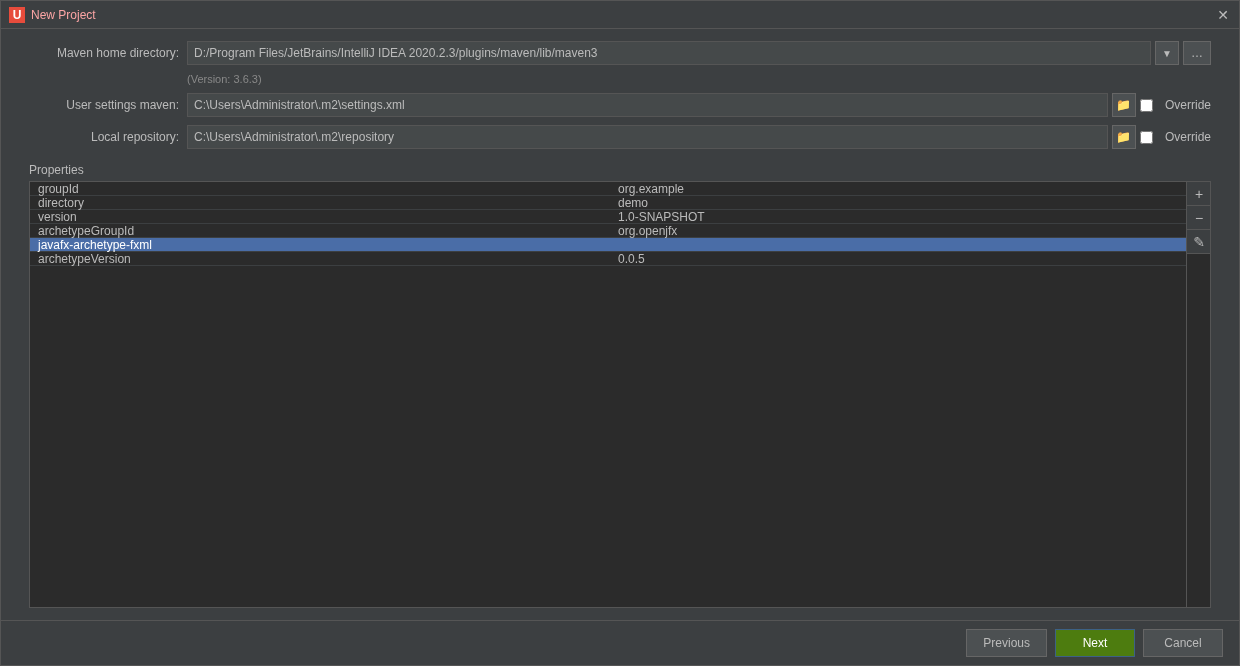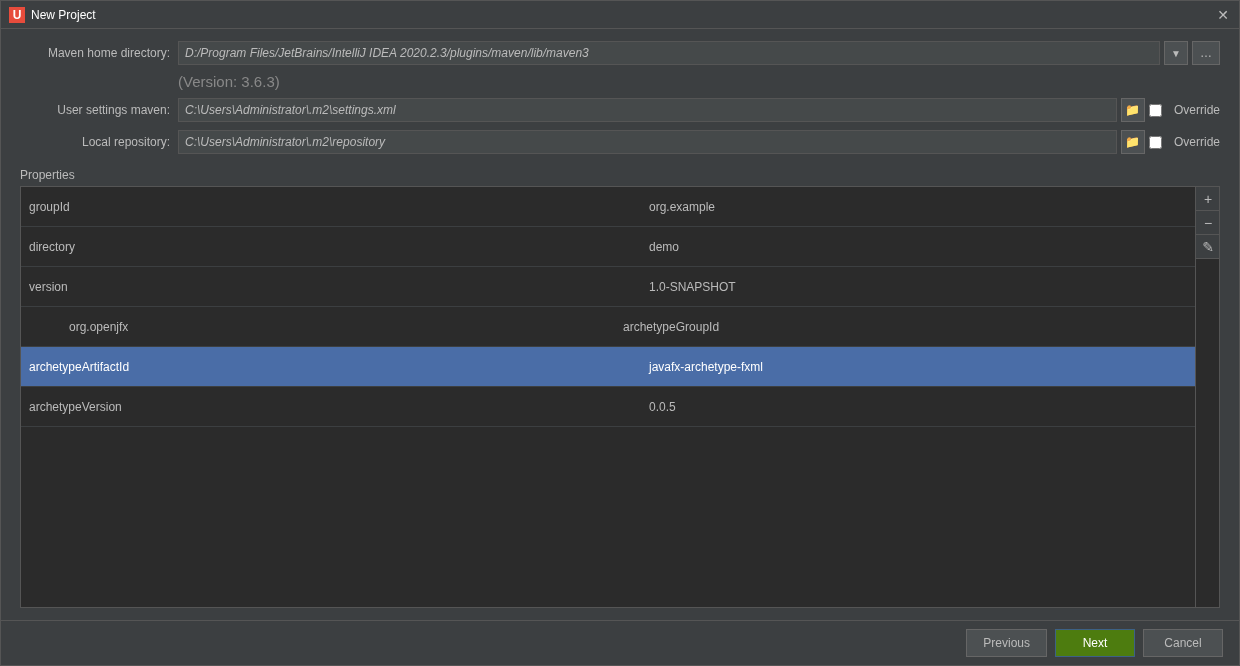--- a/index.html
+++ b/index.html
@@ -45,38 +45,38 @@
       display: flex;
       align-items: center;
       justify-content: center;
       font-size: 10px;
       font-weight: bold;
       color: white;
     }
 
     .title-bar-title {
       flex: 1;
-      color: #ffffff;
+      color: #fca5a5;
       font-size: 12px;
     }
 
     .title-bar-close {
       width: 16px;
       height: 16px;
       color: #bbbbbb;
       cursor: pointer;
       display: flex;
       align-items: center;
       justify-content: center;
       font-size: 14px;
     }
 
     .dialog-content {
       flex: 1;
-      padding: 12px 19px;
+      padding: 12px 28px;
       display: flex;
       flex-direction: column;
       gap: 8px;
       overflow: hidden;
     }
 
     .form-row {
       display: flex;
       align-items: center;
       gap: 8px;
@@ -99,21 +99,20 @@
 
     .form-input {
       flex: 1;
       height: 24px;
       background: #45494a;
       border: 1px solid #555;
       color: #bbbbbb;
       padding: 0 6px;
       font-size: 12px;
       outline: none;
-      font-style: italic;
     }
 
     .btn-small {
       height: 24px;
       width: 24px;
       background: #4c5052;
       border: 1px solid #666;
       color: #bbbbbb;
       cursor: pointer;
       display: flex;
@@ -122,21 +121,21 @@
       font-size: 11px;
       flex-shrink: 0;
     }
 
     .btn-dots {
       width: 28px;
     }
 
     .version-text {
       color: #888;
-      font-size: 15px;
+      font-size: 11px;
       padding-left: 158px;
     }
 
     .checkbox-label {
       display: flex;
       align-items: center;
       gap: 12px;
       color: #bbbbbb;
       flex-shrink: 0;
     }
@@ -169,21 +168,21 @@
     }
 
     .properties-table {
       flex: 1;
       overflow-y: auto;
     }
 
     .table-row {
       display: flex;
       border-bottom: 1px solid #3c3f41;
-      height: 40px;
+      height: 14px;
       align-items: center;
       cursor: pointer;
     }
 
     .table-row.selected {
       background: #4a6da7;
     }
 
     .table-row.selected .cell {
       color: #ffffff;
@@ -198,21 +197,20 @@
       white-space: nowrap;
     }
 
     .cell-key {
       width: 580px;
       flex-shrink: 0;
     }
 
     .cell-value {
       flex: 1;
-      margin-left: 40px;
     }
 
     .table-actions {
       width: 24px;
       display: flex;
       flex-direction: column;
       border-left: 1px solid #555;
       flex-shrink: 0;
     }
 
@@ -332,25 +330,24 @@
     </div>
             <div class="table-row">
       <span class="cell cell-key">directory</span>
       <span class="cell cell-value">demo</span>
     </div>
             <div class="table-row">
       <span class="cell cell-key">version</span>
       <span class="cell cell-value">1.0-SNAPSHOT</span>
     </div>
             <div class="table-row">
+      <span class="cell cell-key">archetypeGroupId</span>
       <span class="cell cell-value">org.openjfx</span>
-      <span class="cell cell-key">archetypeGroupId</span>
     </div>
             <div class="table-row selected">
-      <span class="cell cell-key">archetypeArtifactId</span>
       <span class="cell cell-value">javafx-archetype-fxml</span>
     </div>
             <div class="table-row">
       <span class="cell cell-key">archetypeVersion</span>
       <span class="cell cell-value">0.0.5</span>
     </div>
           </div>
         <div class="table-actions">
           <button class="table-action-btn">+</button>
           <button class="table-action-btn">−</button>

